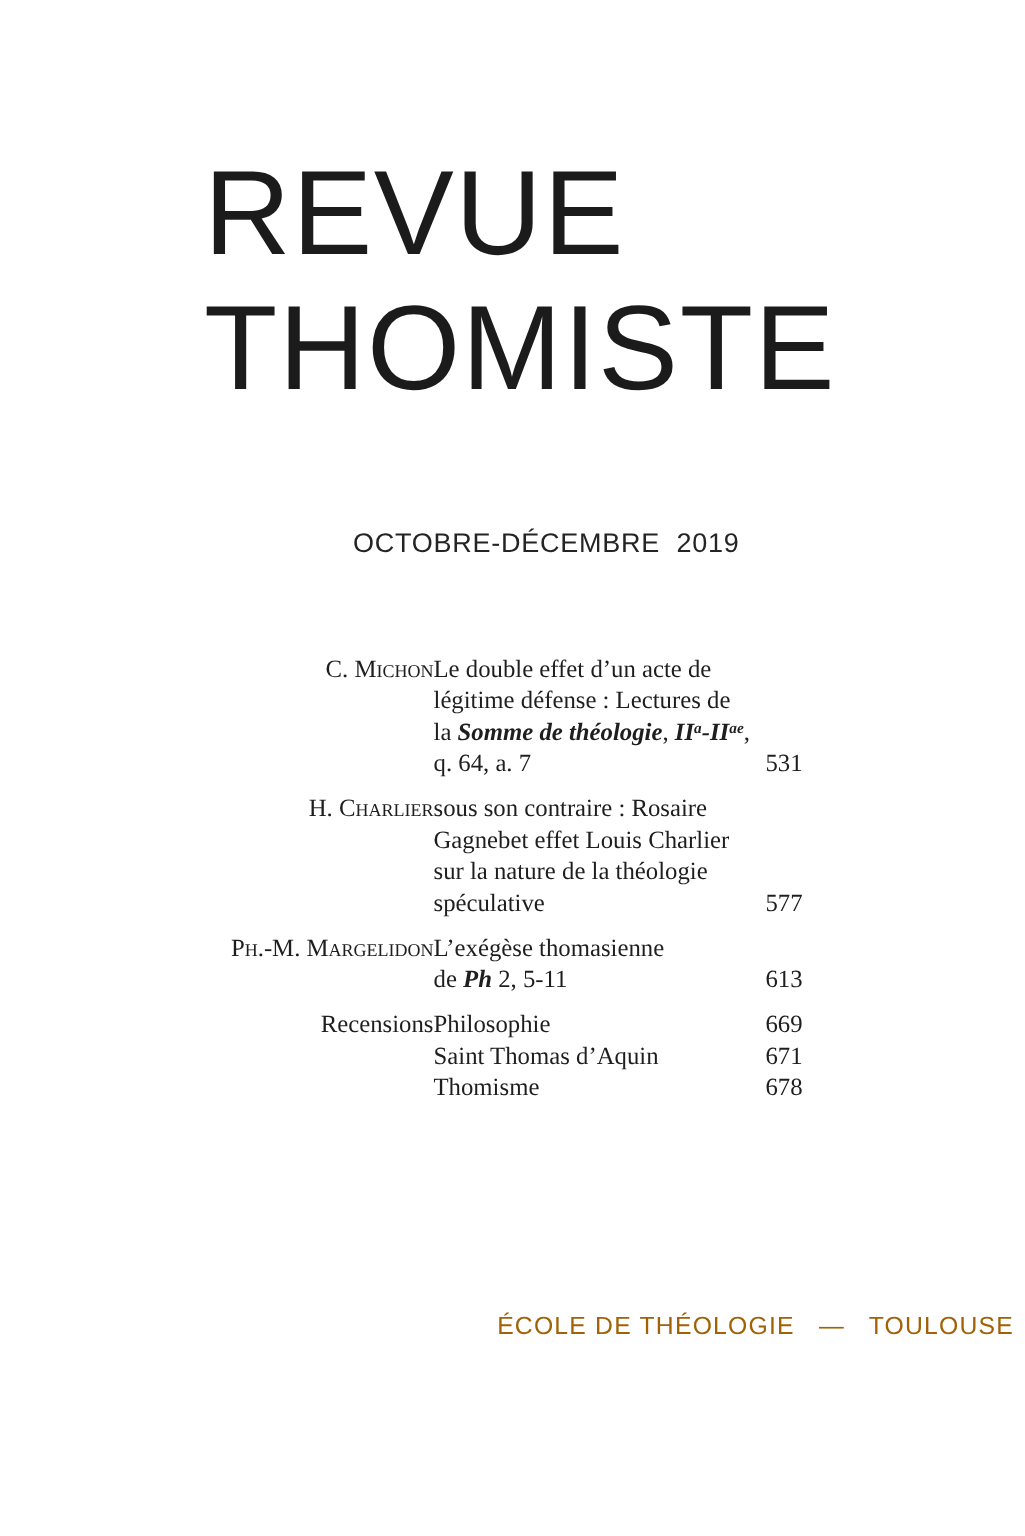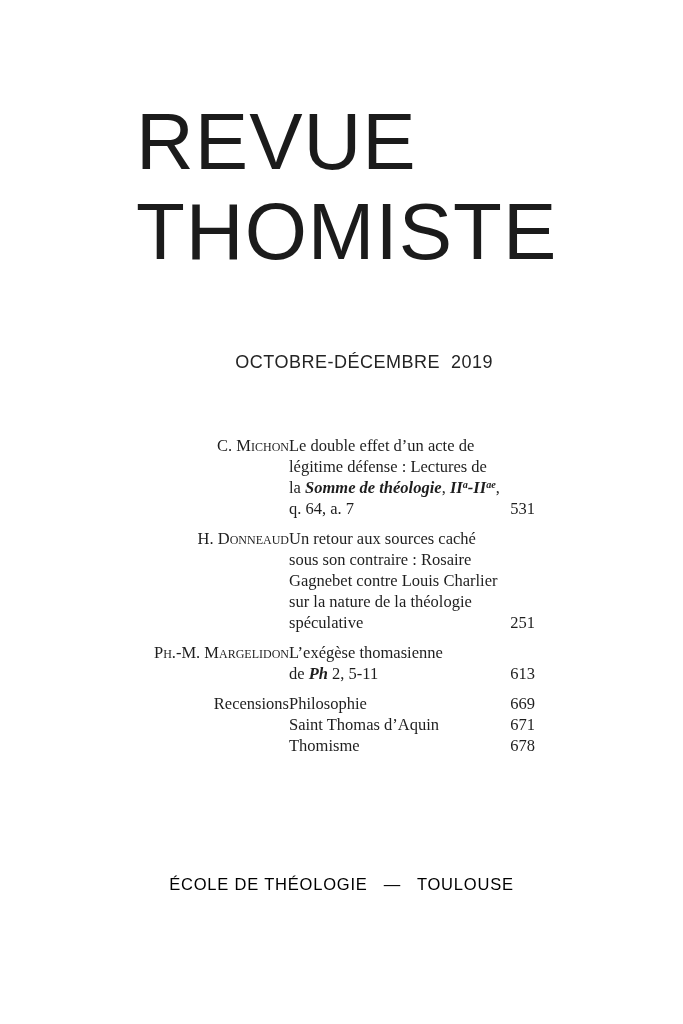--- a/index.html
+++ b/index.html
@@ -86,26 +86,26 @@
     vertical-align: 0.45em;
     font-style: italic;
   }
 
   
   .imprint {
     position: absolute;
     top: 872px;
     left: 0;
     width: 100%;
-    text-align: center;
+    text-align: right;
     font-family: "Liberation Sans", sans-serif;
     font-size: 16.5px;
     line-height: 24px;
     letter-spacing: 0.8px;
-    color: #000000;
+    color: #a16207;
     white-space: pre;
   }
 </style>
 </head>
 <body>
 
 <div class="page">
 
   <div class="masthead">
     <div>REVUE</div>
@@ -127,37 +127,34 @@
           <div class="toc-line">
             <span class="t"><span>la </span><span class="i">Somme de théologie</span><span>, </span><span class="i">II</span><sup class="sup i">a</sup><span class="i">-II</span><sup class="sup i">ae</sup><span>,</span></span>
           </div>
           <div class="toc-line">
             <span class="t"><span>q. 64, a. 7</span></span>
             <span class="pg">531</span>
           </div>
         </div>
       </div>
       <div class="toc-entry">
-        <div class="toc-author sc">H. Donneaud</div>
+        <div class="toc-author sc">H. Charlier</div>
         <div class="toc-content">
-          <div class="toc-line">
-            <span class="t"><span>Un retour aux sources caché</span></span>
-          </div>
           <div class="toc-line">
             <span class="t"><span>sous son contraire : Rosaire</span></span>
           </div>
           <div class="toc-line">
-            <span class="t"><span>Gagnebet contre Louis Charlier</span></span>
+            <span class="t"><span>Gagnebet effet Louis Charlier</span></span>
           </div>
           <div class="toc-line">
             <span class="t"><span>sur la nature de la théologie</span></span>
           </div>
           <div class="toc-line">
             <span class="t"><span>spéculative</span></span>
-            <span class="pg">251</span>
+            <span class="pg">577</span>
           </div>
         </div>
       </div>
       <div class="toc-entry">
         <div class="toc-author sc">Ph.-M. Margelidon</div>
         <div class="toc-content">
           <div class="toc-line">
             <span class="t"><span>L’exégèse thomasienne</span></span>
           </div>
           <div class="toc-line">

